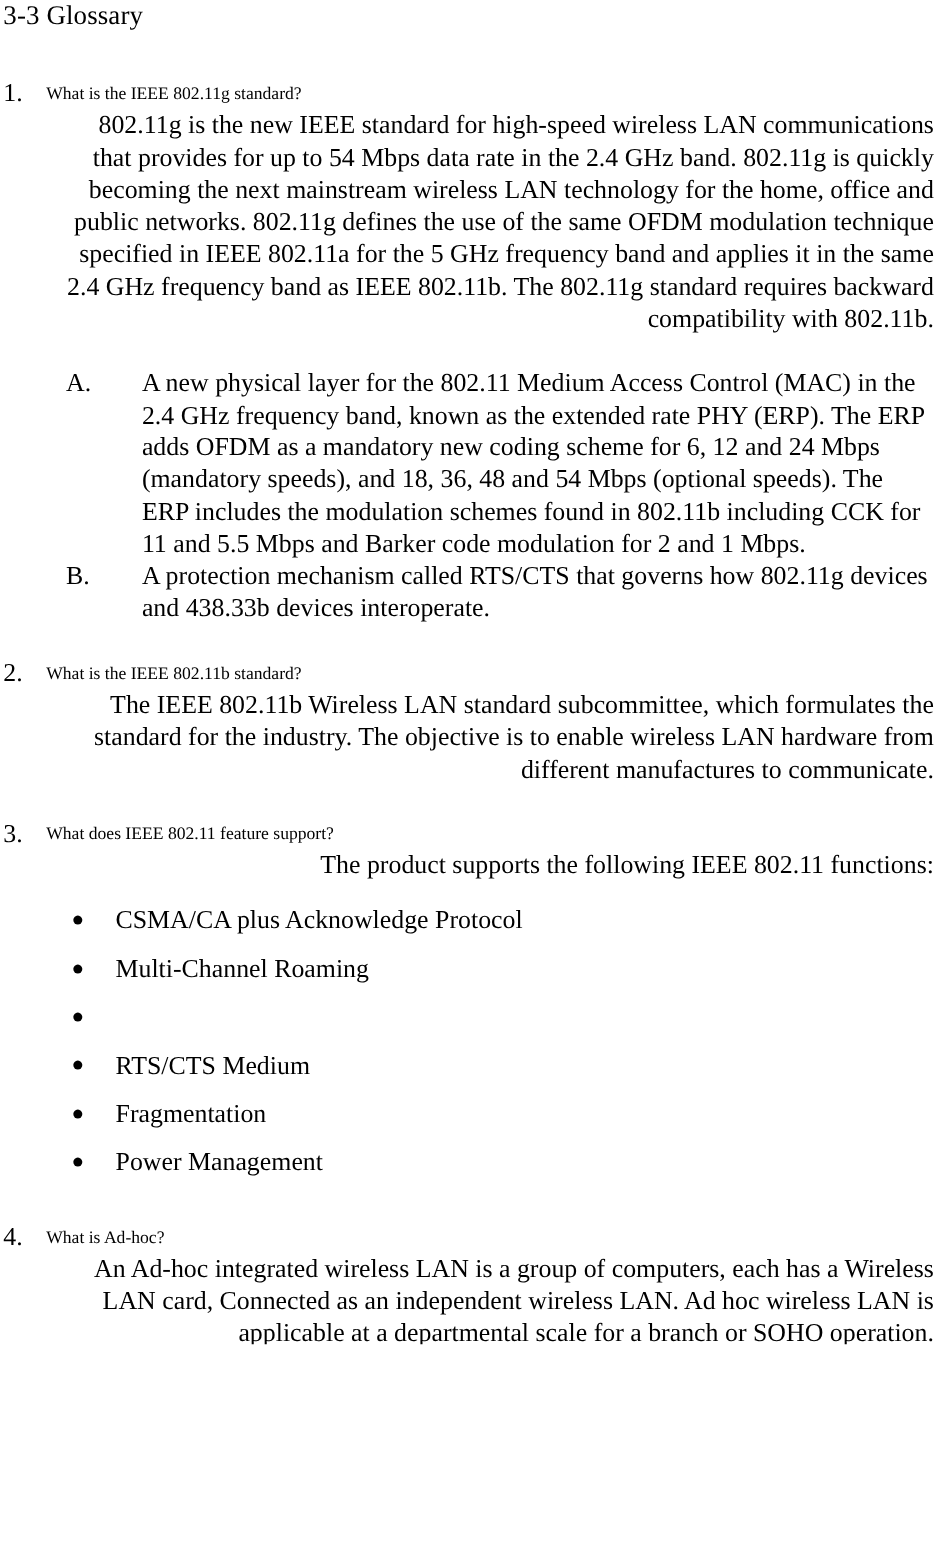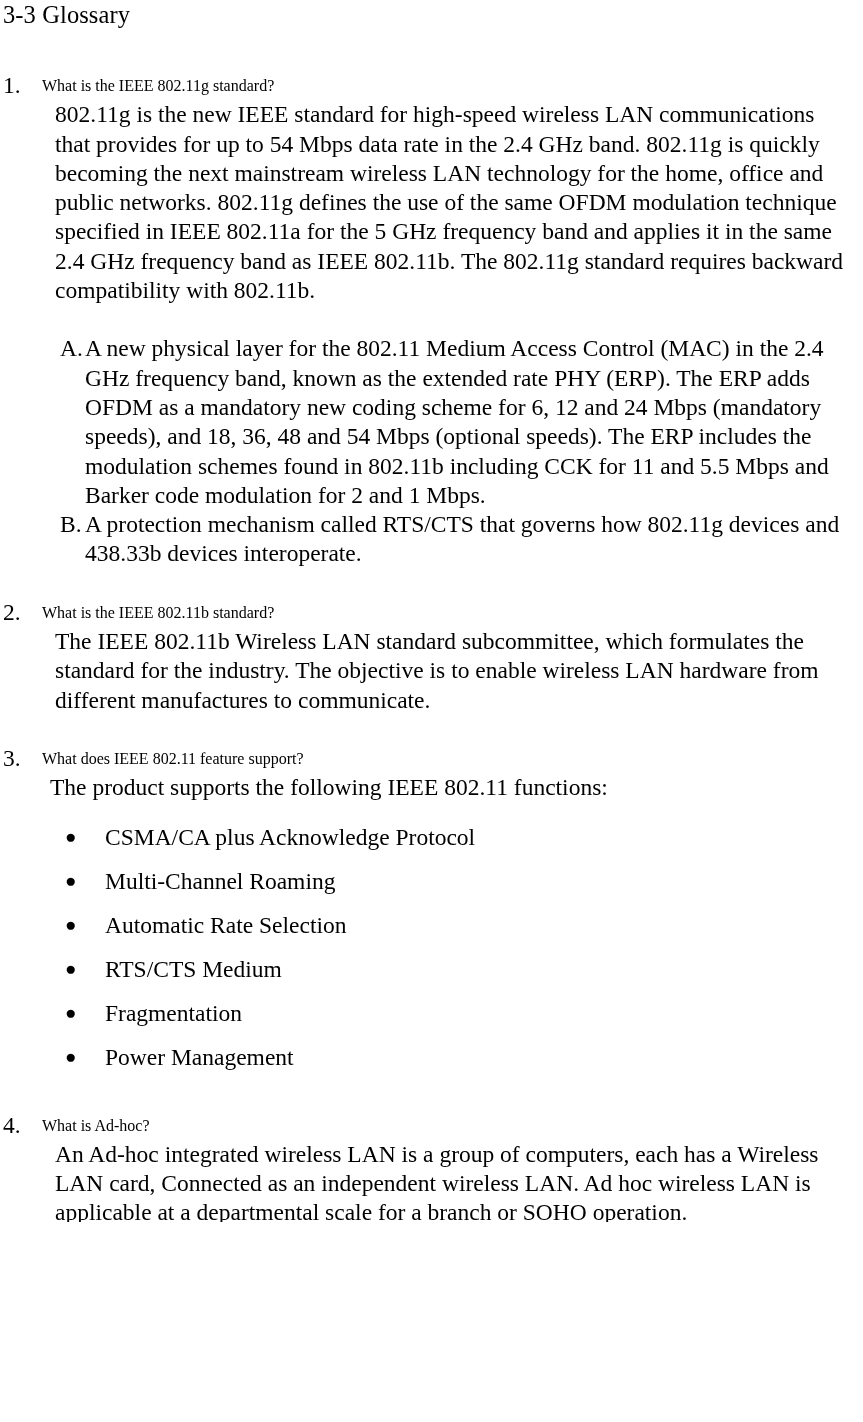--- a/index.html
+++ b/index.html
@@ -59,21 +59,21 @@
     line-height: 29.3px;
   }
 
   
   .a-para {
     margin: 0;
     padding-left: 52px;
     padding-right: 6px;
     font-size: 23.5px;
     line-height: 29.3px;
-    text-align: left;
+    text-align: right;
   }
   .a-para.tight-indent {
     padding-left: 47px;
   }
 
   
   .lettered {
     margin: 0;
     padding: 0;
     list-style: none;
@@ -89,20 +89,21 @@
   .letter-marker {
     flex: 0 0 auto;
     width: 25px;
     font-size: 23.5px;
     line-height: 29.3px;
   }
   .letter-body {
     flex: 1 1 auto;
     font-size: 23.5px;
     line-height: 29.3px;
+    margin-left: 44px;
   }
 
   
   .feature-list {
     margin: 0;
     padding: 0;
     list-style: none;
   }
   .feature-list li {
     display: flex;
@@ -186,21 +187,20 @@
       <li>
         <span class="bullet-dot">●</span>
         <span class="feature-label">CSMA/CA plus Acknowledge Protocol</span>
       </li>
       <li>
         <span class="bullet-dot">●</span>
         <span class="feature-label">Multi-Channel Roaming</span>
       </li>
       <li>
         <span class="bullet-dot">●</span>
-        <span class="feature-label">Automatic Rate Selection</span>
       </li>
       <li>
         <span class="bullet-dot">●</span>
         <span class="feature-label">RTS/CTS Medium</span>
       </li>
       <li>
         <span class="bullet-dot">●</span>
         <span class="feature-label">Fragmentation</span>
       </li>
       <li>

